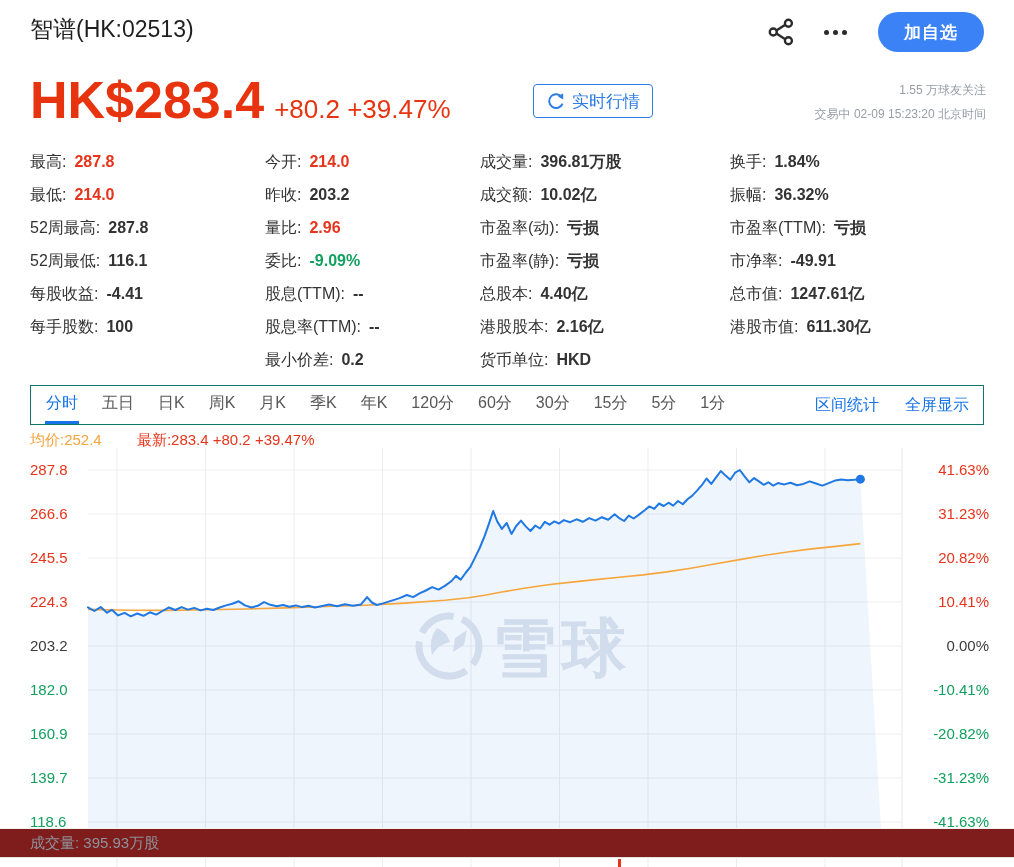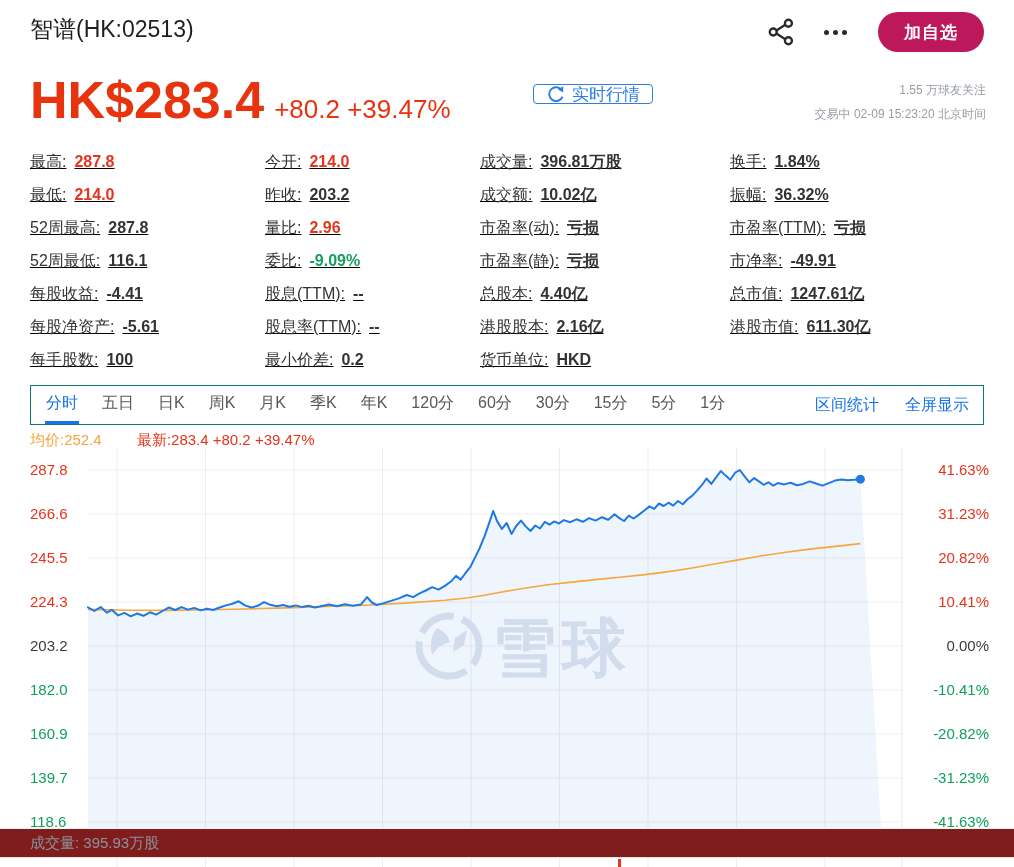--- a/index.html
+++ b/index.html
@@ -6,33 +6,33 @@
   html,body { width:1014px; height:867px; background:#ffffff; overflow:hidden;
     font-family:"Liberation Sans","DejaVu Sans",sans-serif; }
   .abs { position:absolute; }
 
   
   #page-title { left:30px; top:14px; font-size:23px; color:#1f1f1f; }
   #share-icon { left:768px; top:18px; width:28px; height:28px; cursor:pointer; }
   #more-icon  { left:818px; top:18px; width:34px; height:28px; display:flex; align-items:center; justify-content:center; gap:4px; cursor:pointer; }
   #more-icon i { width:5px; height:5px; border-radius:50%; background:#2a2a2a; }
   #add-watchlist-button { right:30px; top:12px; height:40px; padding:12px 26px; border:none;
-    border-radius:20px; background:#be185d; color:#fff; font-size:17px; font-weight:bold;
+    border-radius:20px; background:#3b82f6; color:#fff; font-size:17px; font-weight:bold;
     display:flex; align-items:center; cursor:pointer; letter-spacing:1px; }
 
   #price-row { left:30px; top:70px; display:flex; align-items:baseline; }
   #current-price { font-size:52px; font-weight:bold; color:#e8330f; letter-spacing:0px; }
   #price-change  { font-size:26px; color:#e8330f; margin-left:10px; }
-  #realtime-button { left:533px; top:84px; height:20px; padding:0 12px; background:#fff;
+  #realtime-button { left:533px; top:84px; height:34px; padding:0 12px; background:#fff;
     border:1.5px solid #2e7de5; border-radius:4px; display:flex; align-items:center; gap:6px;
     color:#2e7de5; font-size:17px; cursor:pointer; }
   #right-info { right:28px; top:78px; text-align:right; font-size:12px; color:#979da6; line-height:24px; }
 
   
-  .stat-col { top:145px;text-decoration:underline; }
+  .stat-col { top:145px; }
   .stat-row { height:33px; line-height:33px; font-size:16px; white-space:nowrap; }
   .stat-row .lbl { color:#333; }
   .stat-row .val { font-weight:bold; margin-left:8px; color:#333; }
   .val.r { color:#e7341c; } .val.g { color:#11a05e; } .val.d { color:#333; }
 
   
   #tab-bar { left:30px; top:385px; width:954px; height:40px; border:1px solid #0f766e;
     display:flex; align-items:stretch; font-size:16px; }
   .tab { display:flex; align-items:center; margin-left:22px; color:#585858; cursor:pointer;
     border-bottom:3px solid transparent; padding:0 1px; }
@@ -91,21 +91,20 @@
   <div>1.55 万球友关注</div>
   <div>交易中 02-09 15:23:20 北京时间</div>
 </div>
 
 <div class="abs stat-col" id="stat-col-0" style="left:30px">
     <div class="stat-row"><span class="lbl">最高:</span><span class="val r">287.8</span></div>
     <div class="stat-row"><span class="lbl">最低:</span><span class="val r">214.0</span></div>
     <div class="stat-row"><span class="lbl">52周最高:</span><span class="val d">287.8</span></div>
     <div class="stat-row"><span class="lbl">52周最低:</span><span class="val d">116.1</span></div>
     <div class="stat-row"><span class="lbl">每股收益:</span><span class="val d">-4.41</span></div>
-    <div class="stat-row"><span class="lbl">每股净资产:</span><span class="val d">-5.61</span></div>
     <div class="stat-row"><span class="lbl">每手股数:</span><span class="val d">100</span></div>
   </div>
 <div class="abs stat-col" id="stat-col-1" style="left:265px">
     <div class="stat-row"><span class="lbl">今开:</span><span class="val r">214.0</span></div>
     <div class="stat-row"><span class="lbl">昨收:</span><span class="val d">203.2</span></div>
     <div class="stat-row"><span class="lbl">量比:</span><span class="val r">2.96</span></div>
     <div class="stat-row"><span class="lbl">委比:</span><span class="val g">-9.09%</span></div>
     <div class="stat-row"><span class="lbl">股息(TTM):</span><span class="val d">--</span></div>
     <div class="stat-row"><span class="lbl">股息率(TTM):</span><span class="val d">--</span></div>
     <div class="stat-row"><span class="lbl">最小价差:</span><span class="val d">0.2</span></div>

